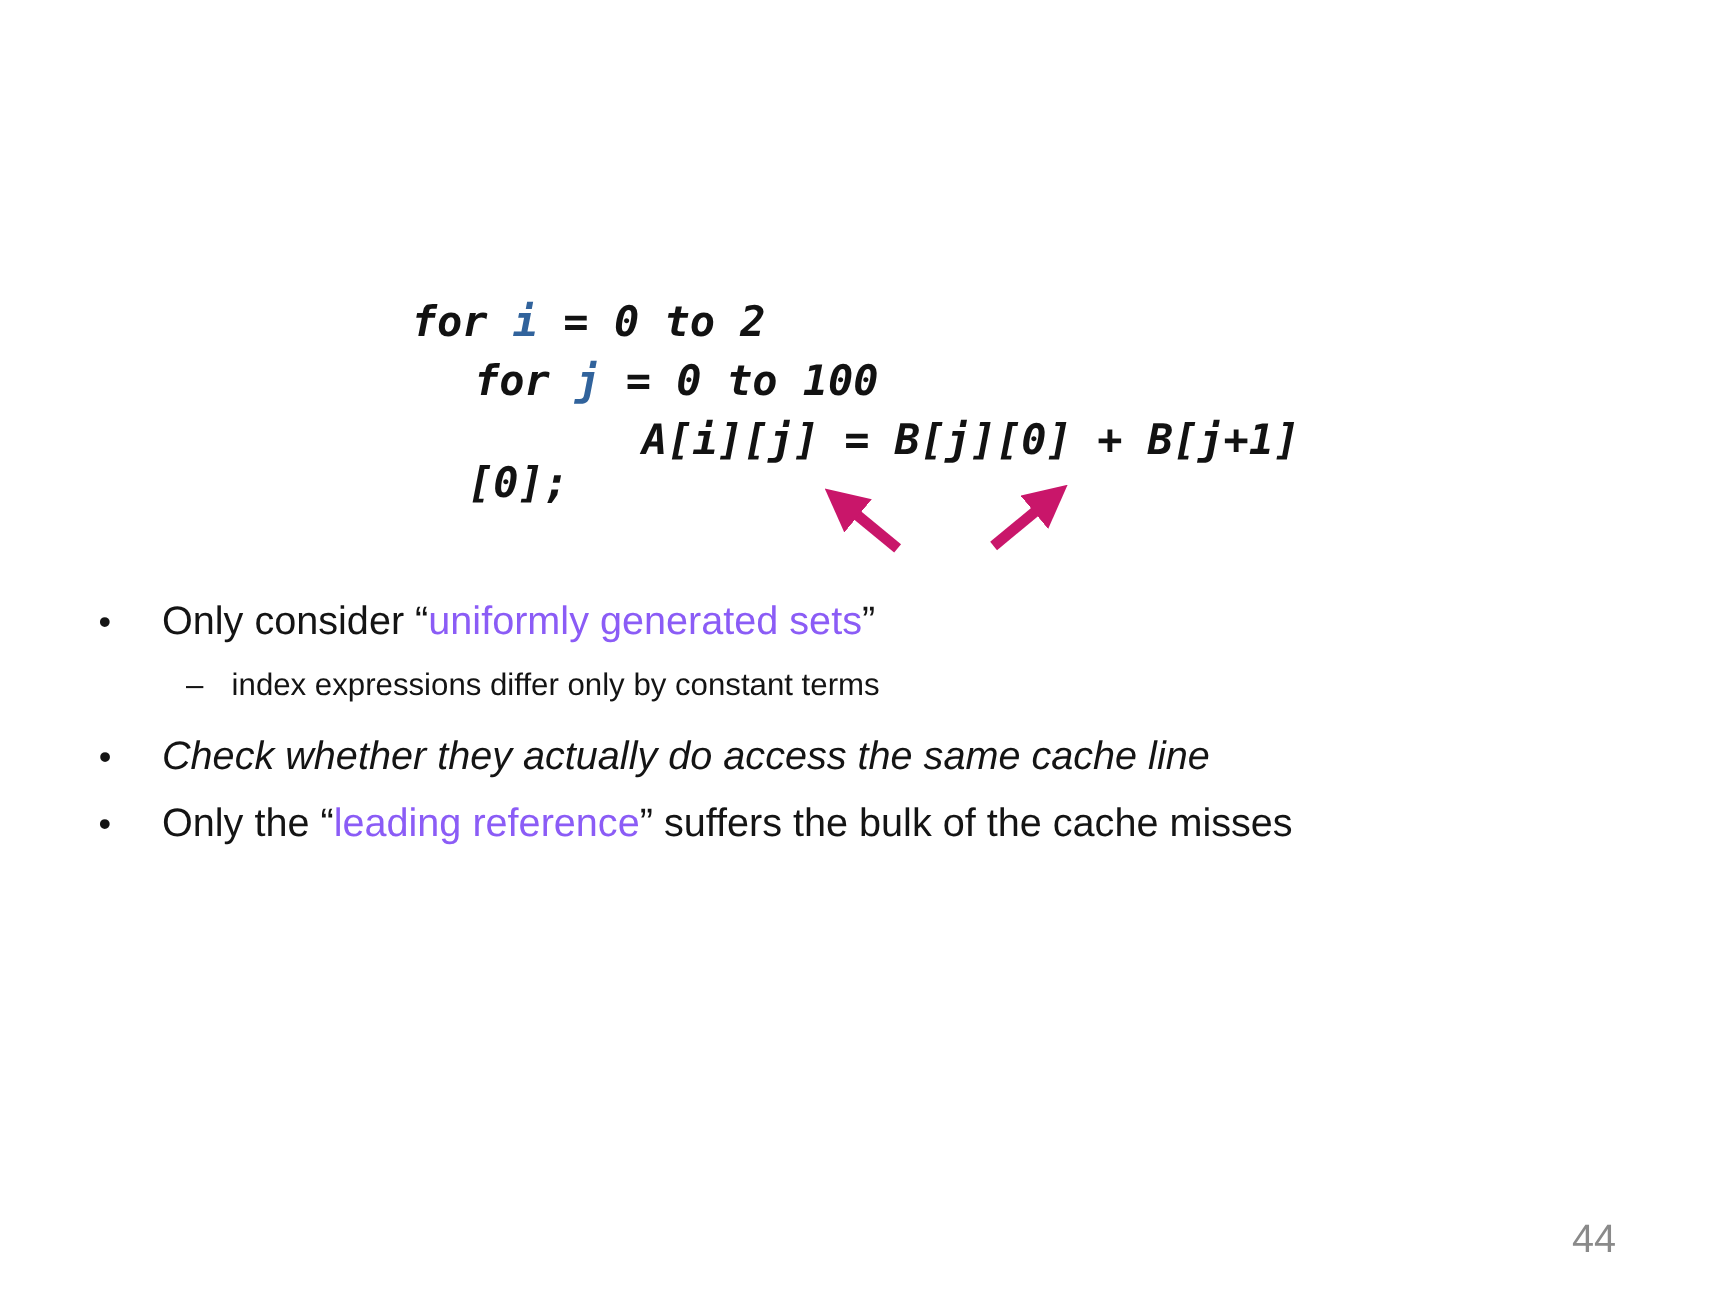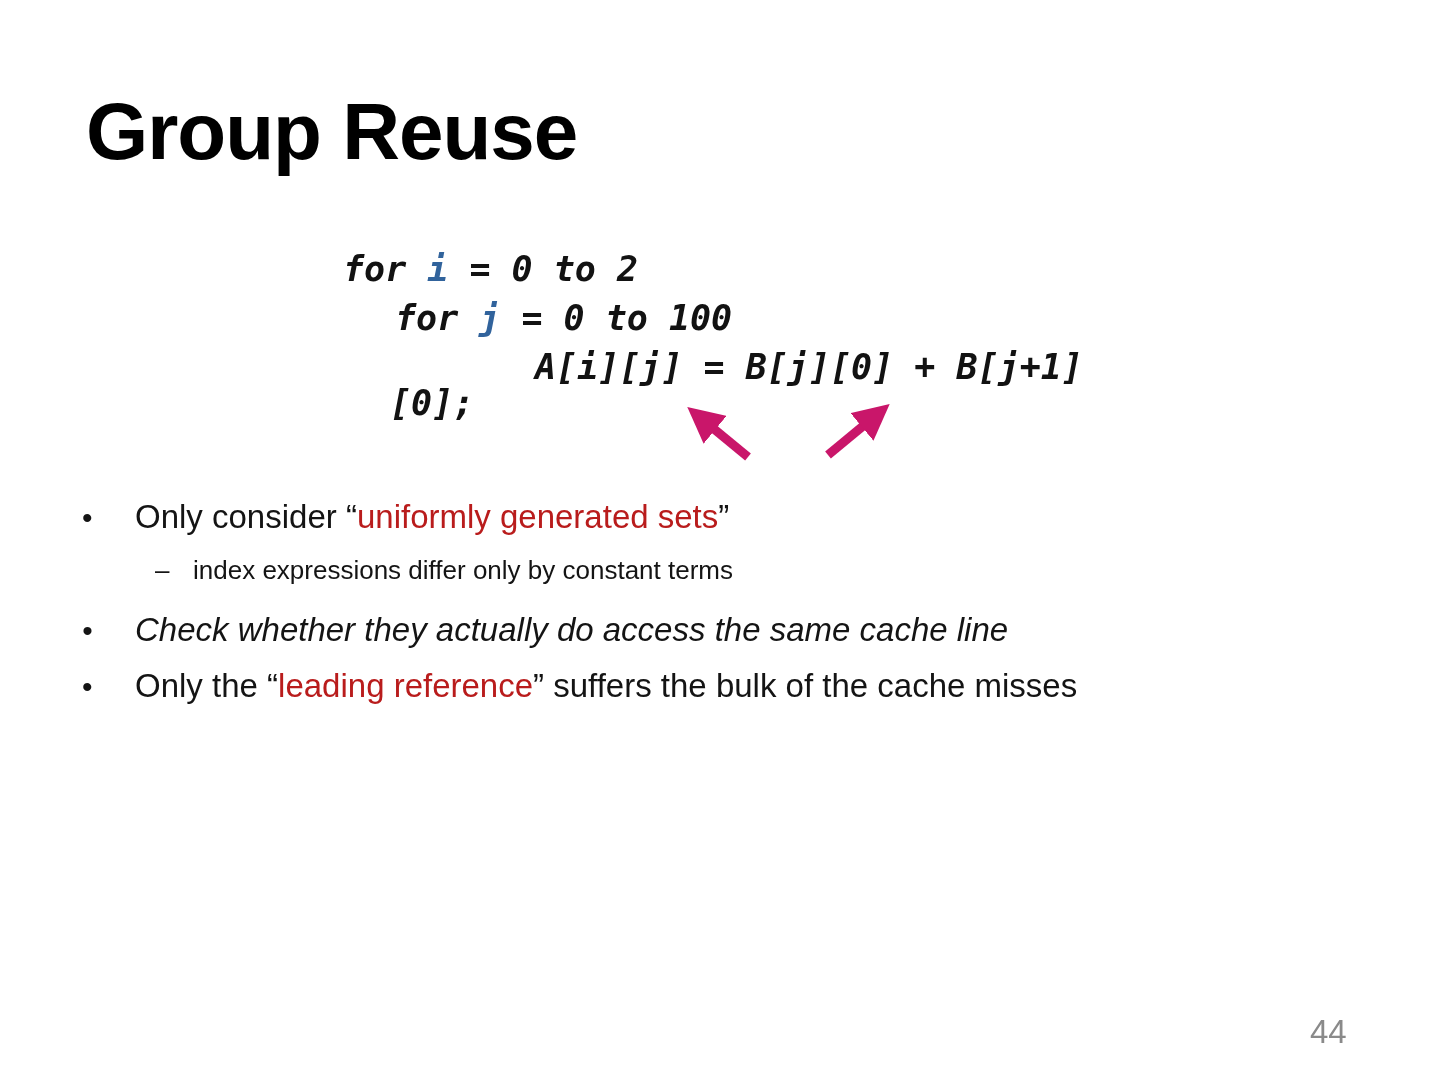--- a/index.html
+++ b/index.html
@@ -61,37 +61,36 @@
     display: inline-block;
   }
   .lvl1 { left: 82px; }
   .lvl1 .marker { width: 53px; font-size: 30px; }
   .lvl2 { left: 155px; font-size: 26px; }
   .lvl2 .marker { width: 38px; }
   #bullet-1 { top: 498px; }
   #bullet-1-sub { top: 556px; }
   #bullet-2 { top: 611px; font-style: italic; }
   #bullet-3 { top: 667px; }
-  .hl { color: #b91c1c; }
+  .hl { color: #8b5cf6; }
 
   .page-number {
     position: absolute;
     left: 1310px;
     top: 1013px;
     font-size: 33px;
     color: #8A8A8A;
     text-align: center;
   }
 </style>
 </head>
 <body>
 
 <div class="slide">
 
-  <h1 class="title">Group Reuse</h1>
 
   <div>
     <div class="code-line" id="code-line-1"><span>for </span><span class="kw">i</span><span> = 0 to 2</span></div>
     <div class="code-line" id="code-line-2"><span>for </span><span class="kw">j</span><span> = 0 to 100</span></div>
     <div class="code-line" id="code-line-3">A[i][j] = B[j][0] + B[j+1]</div>
     <div class="code-line" id="code-line-4">[0];</div>
   </div>
 
   <svg class="arrows-svg" viewBox="0 0 270 75">
     <defs>

